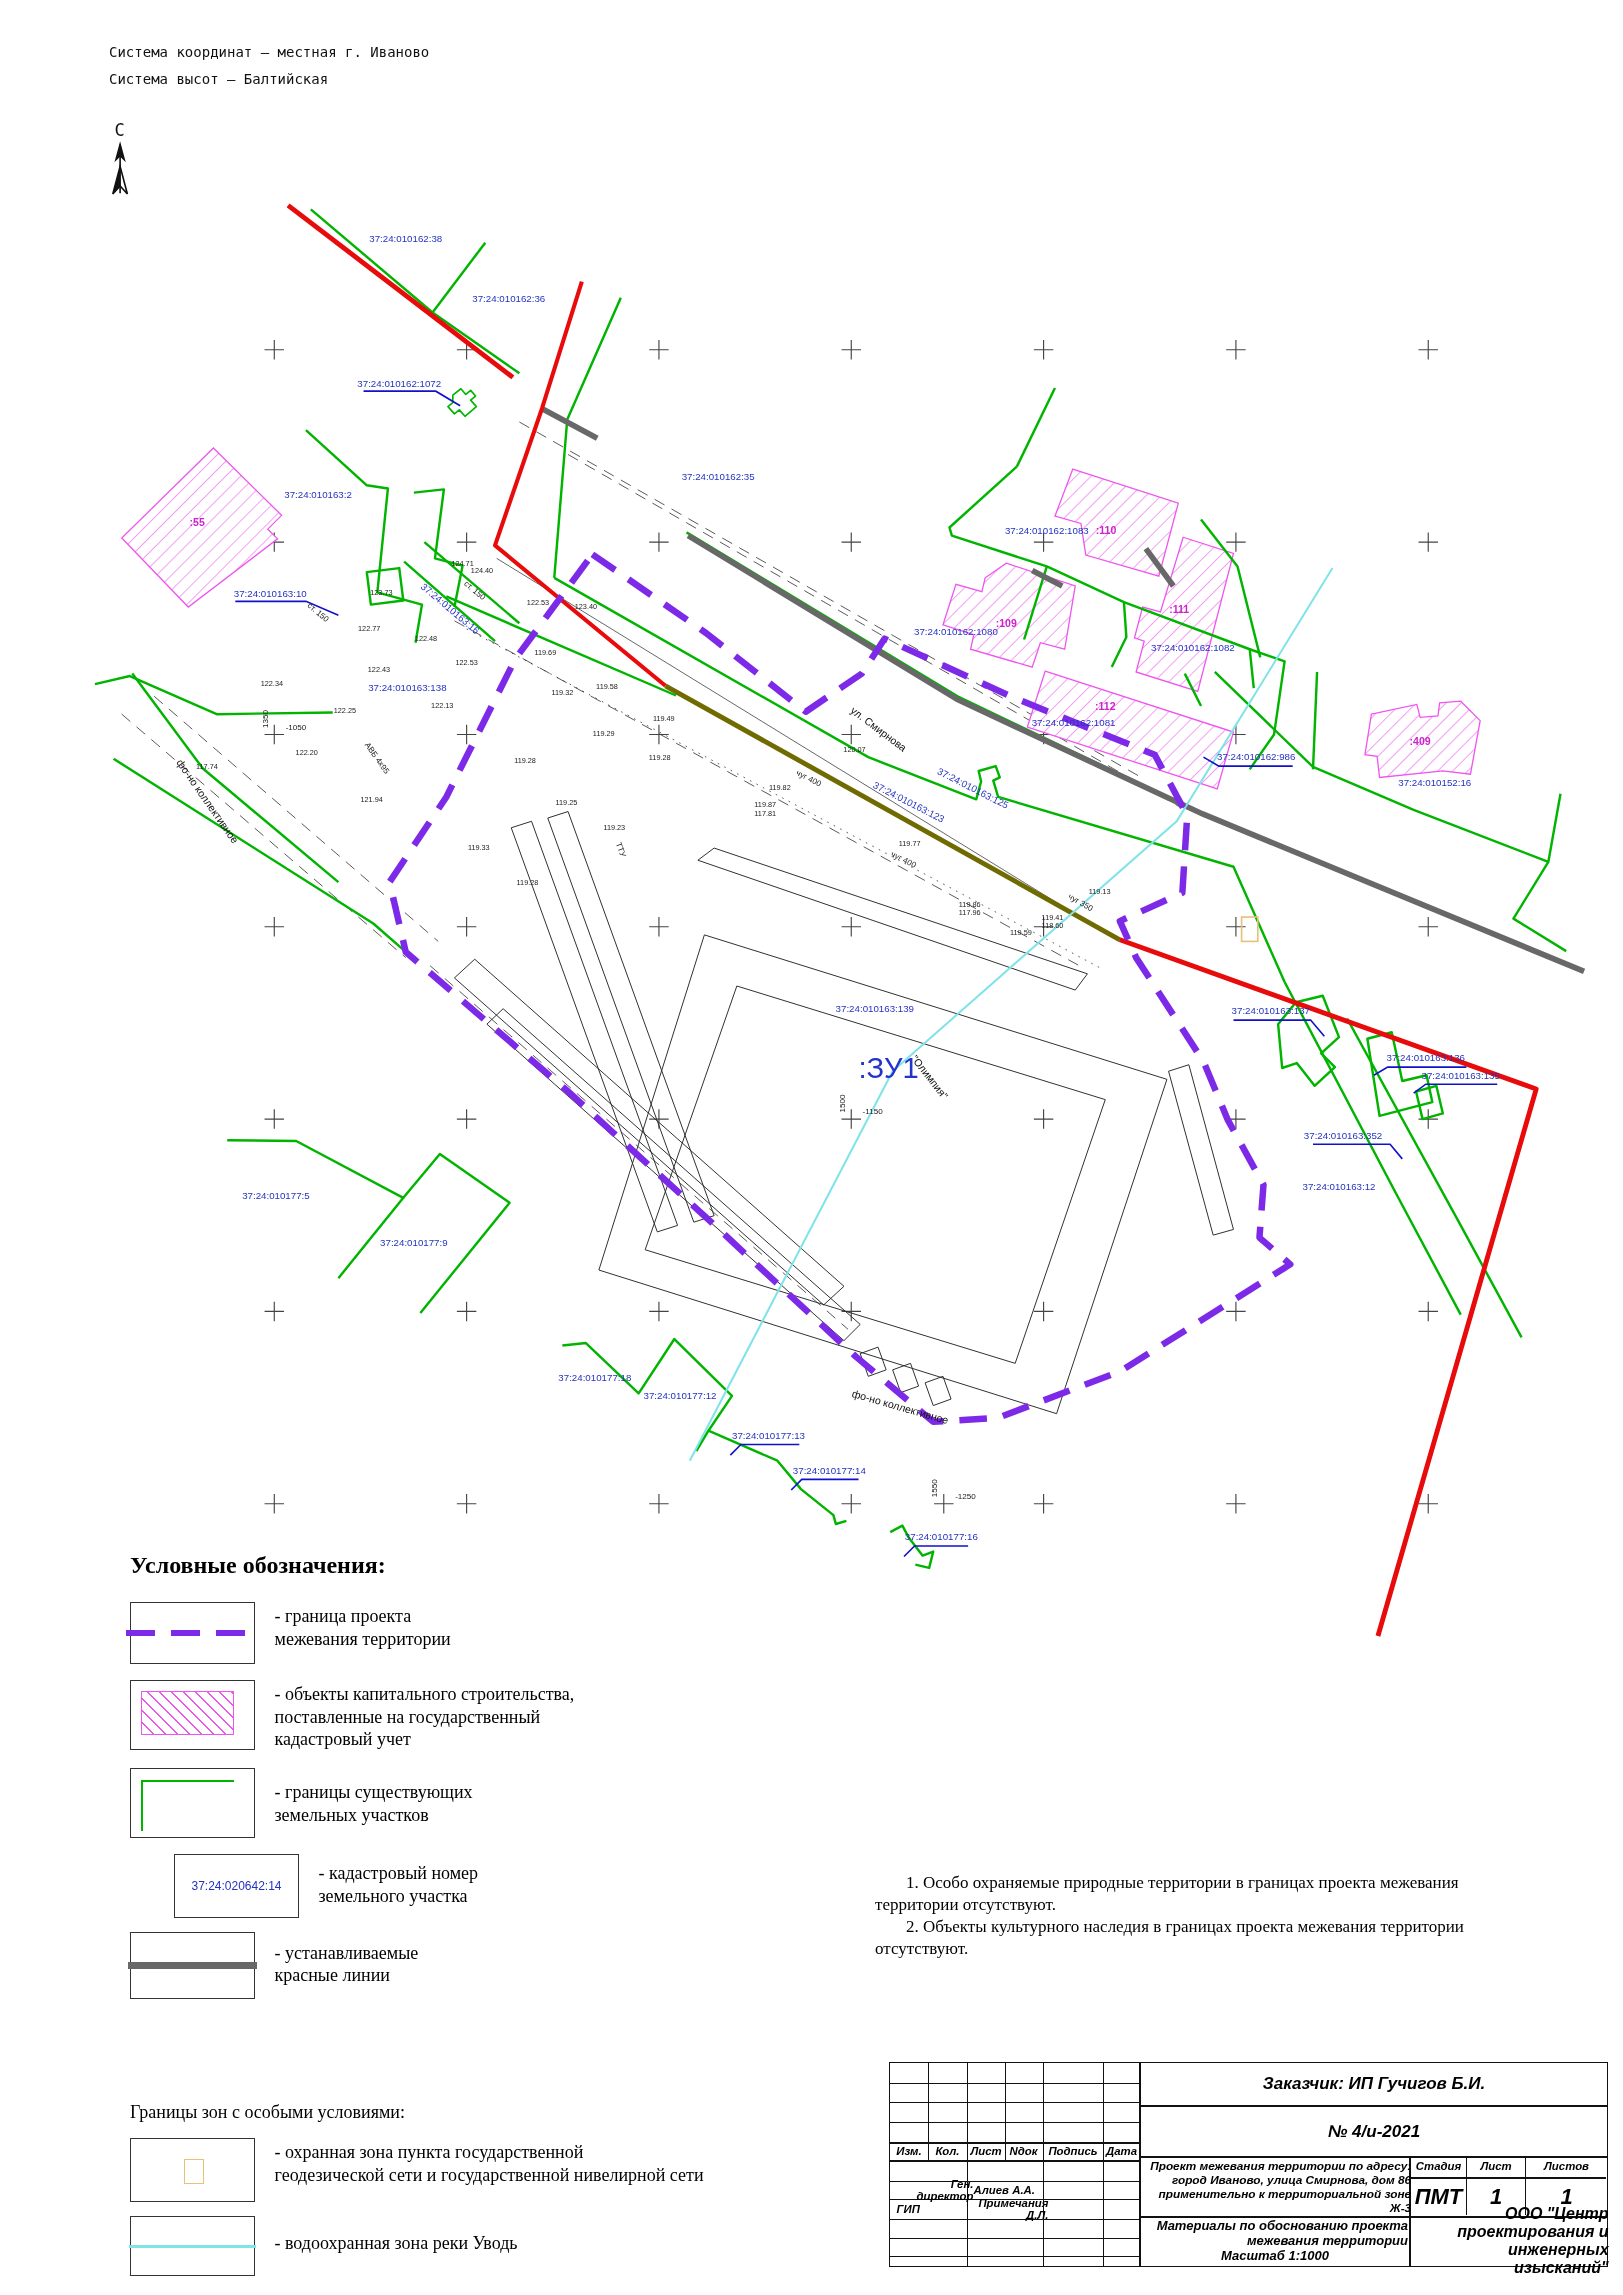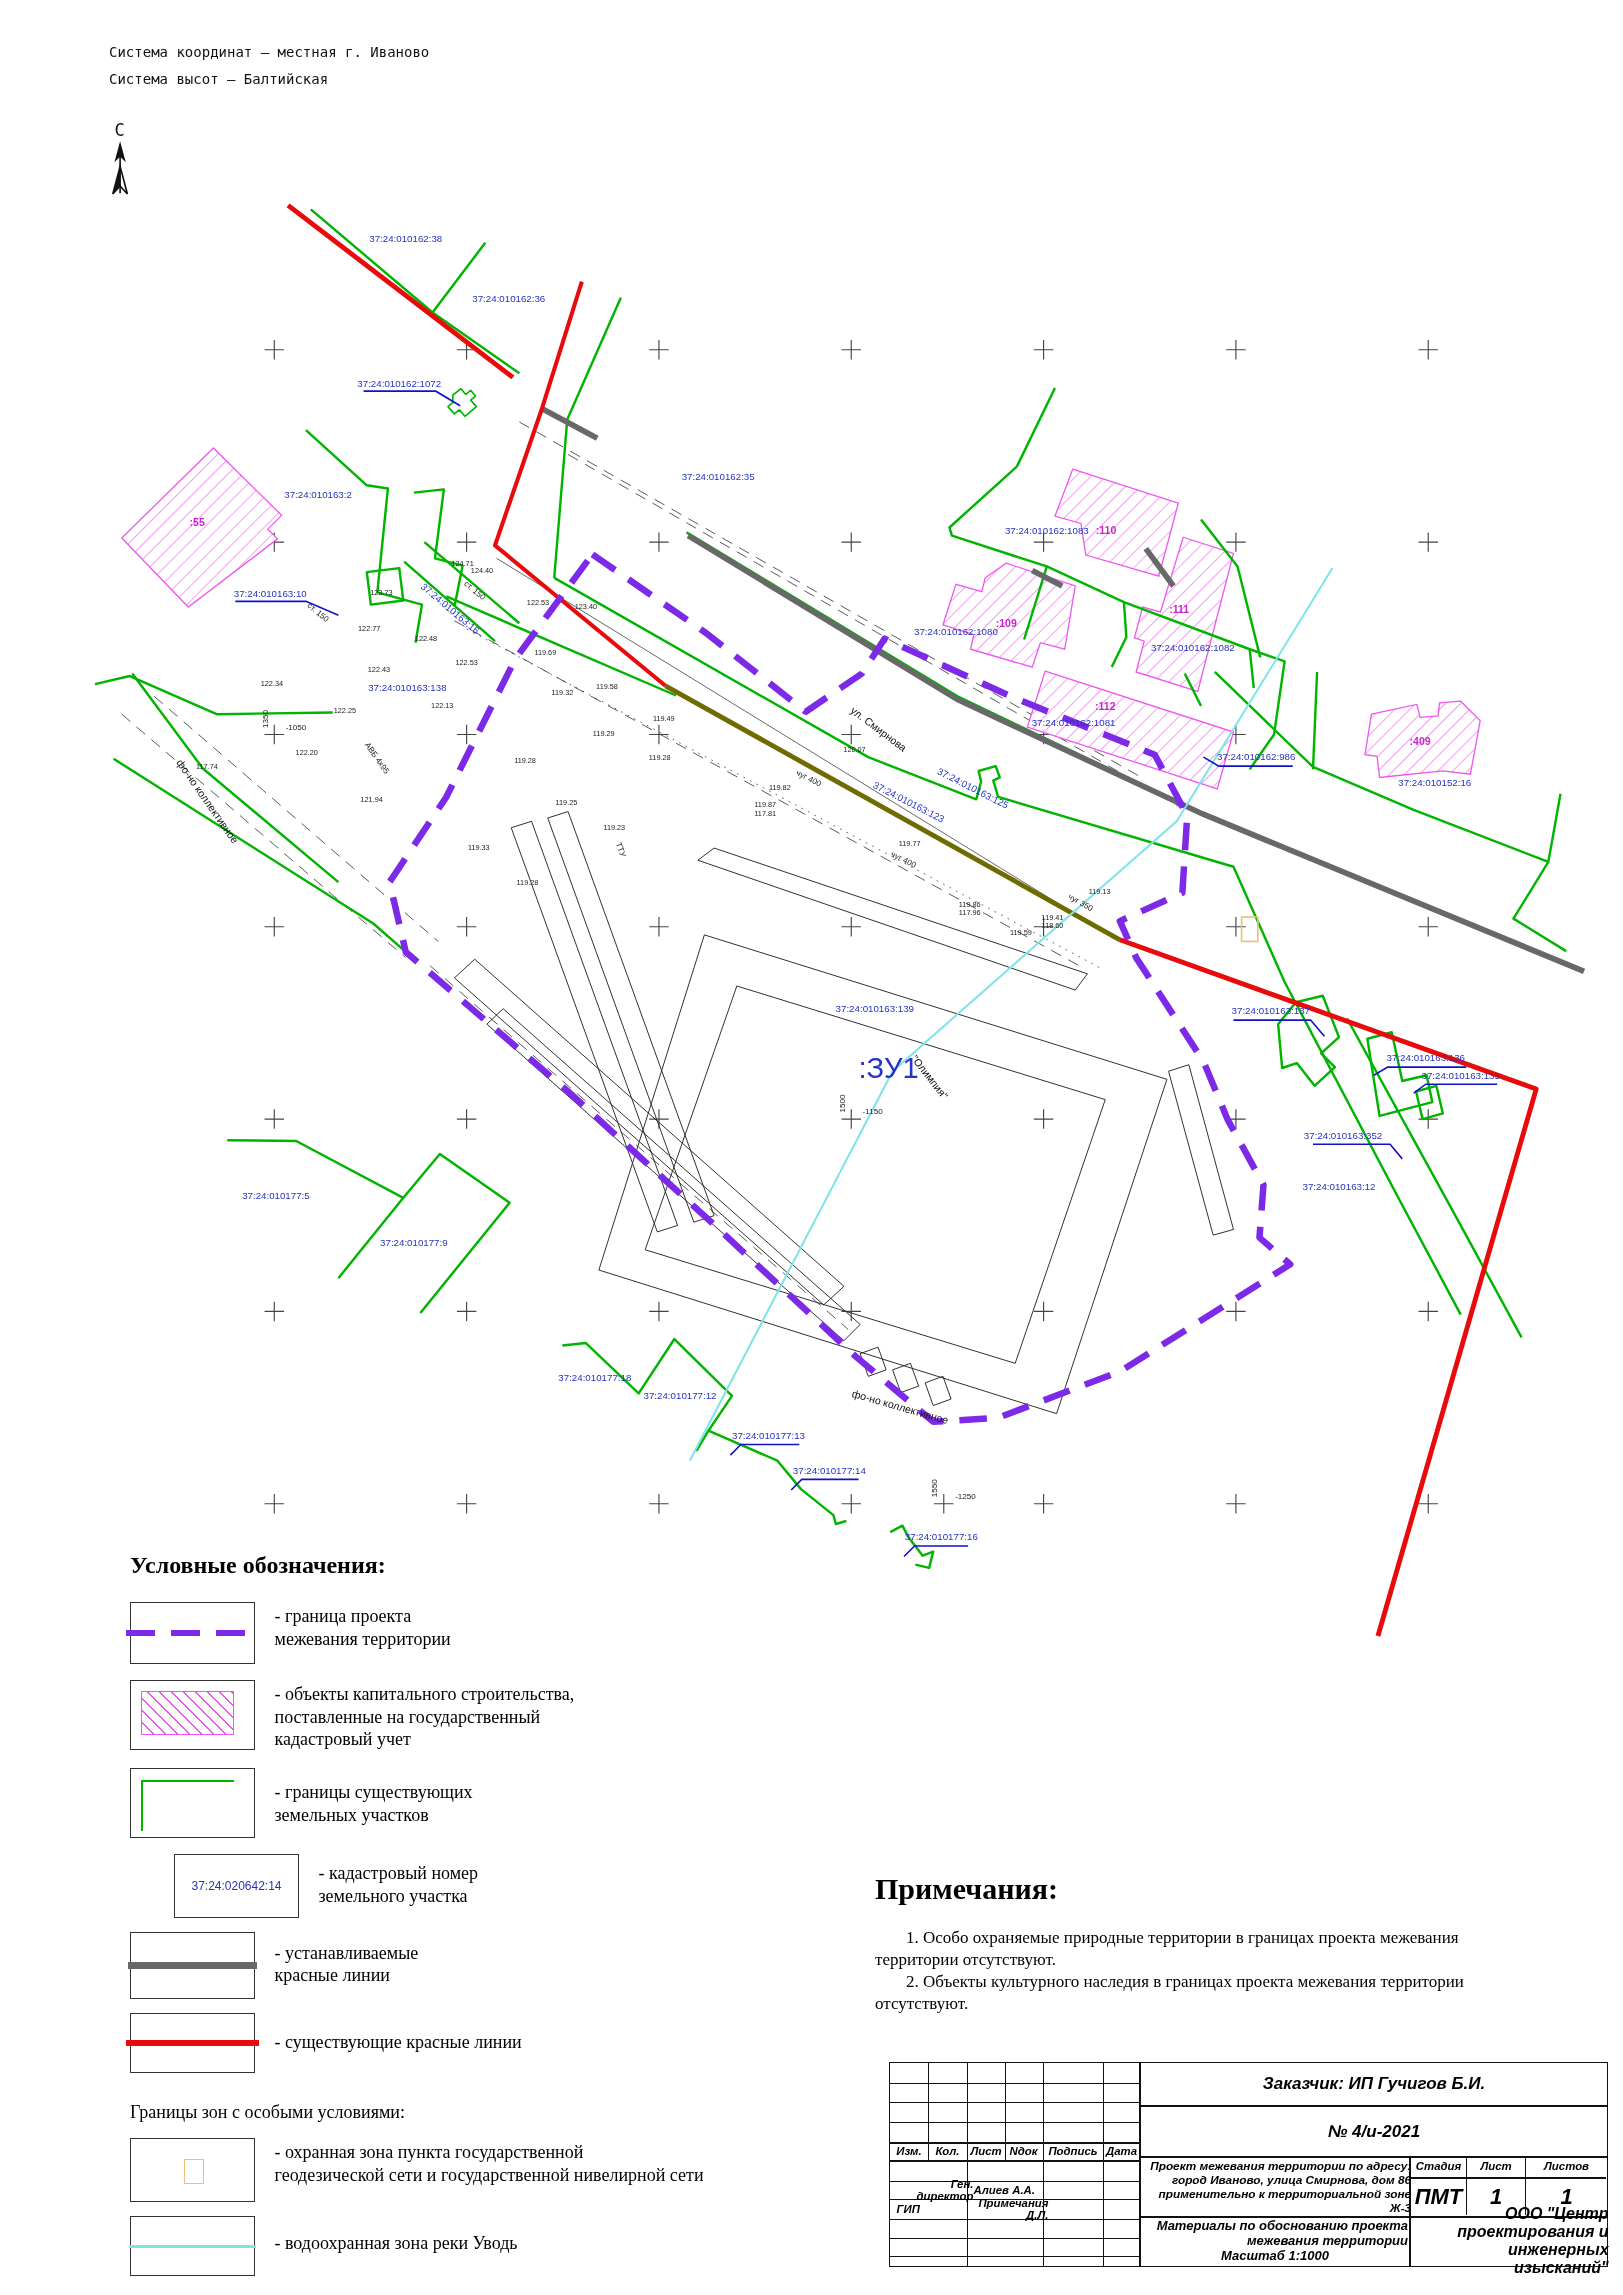--- a/index.html
+++ b/index.html
@@ -368,46 +368,39 @@
       <div class="leg-label" style="padding-top:8px;">- кадастровый номер
 земельного участка</div>
     </div>
     <div class="leg-row" style="top:380px;">
       <div class="leg-box" style="height:65px;">
           <div class="sym-gray"></div>
         </div>
       <div class="leg-label" style="padding-top:9.7px;">- устанавливаемые
 красные линии</div>
     </div>
-    <div class="leg-row" style="top:461px;">
-      <div class="leg-box" style="height:58px;">
-          <div class="sym-red"></div>
-        </div>
-      <div class="leg-label" style="padding-top:18px;">- существующие красные линии</div>
-    </div>
 
     <div id="zones-title" style="top:550px;">Границы зон с особыми условиями:</div>
 
     <div class="leg-row" style="top:586px;">
       <div class="leg-box" style="height:62px;">
           <div class="sym-orange"></div>
         </div>
       <div class="leg-label">- охранная зона пункта государственной
 геодезической сети и государственной нивелирной сети</div>
     </div>
     <div class="leg-row" style="top:664px;">
       <div class="leg-box" style="height:58px;">
           <div class="sym-cyan"></div>
         </div>
       <div class="leg-label" style="padding-top:16px;">- водоохранная зона реки Уводь</div>
     </div>
   </div>
 
   <div id="notes">
-    <h2>Примечания:</h2>
     <p>1. Особо охраняемые природные территории в границах проекта межевания территории отсутствуют.</p>
     <p>2. Объекты культурного наследия в границах проекта межевания территории отсутствуют.</p>
   </div>
 
   <div id="tblock">
 
     <div class="tb-line" style="left:0;top:20px;width:249px;height:0.8px;"></div>
     <div class="tb-line" style="left:0;top:39px;width:249px;height:0.8px;"></div>
     <div class="tb-line" style="left:0;top:59px;width:249px;height:0.8px;"></div>
     <div class="tb-line" style="left:0;top:79px;width:249px;height:1.6px;"></div>

